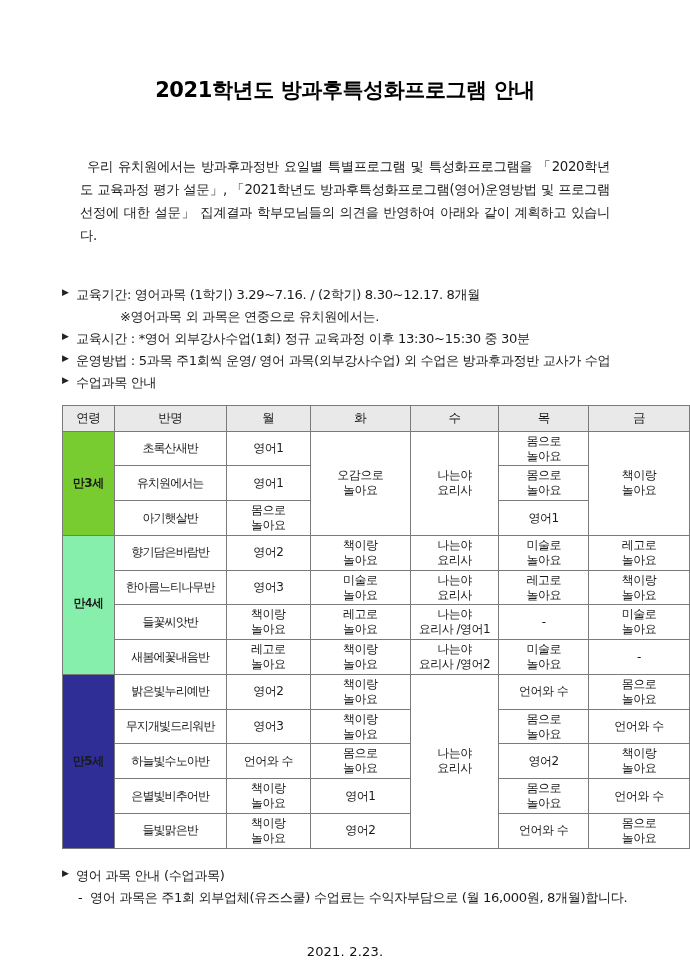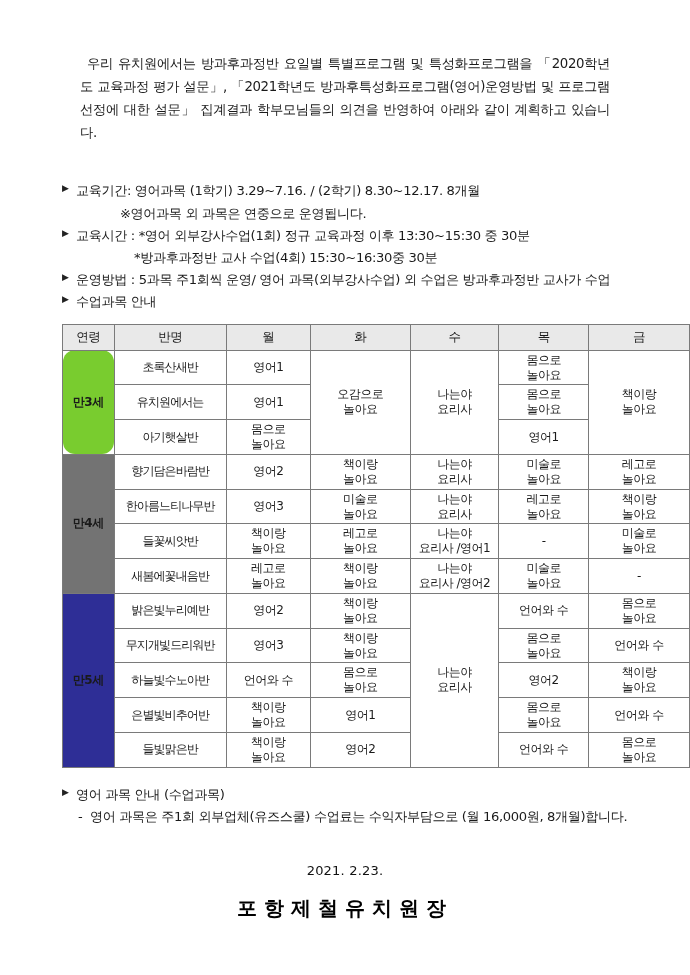--- a/index.html
+++ b/index.html
@@ -122,22 +122,22 @@
   table.sched td.cls-name {
     font-size: 12px;
     letter-spacing: -0.9px;
   }
   td.agecell {
     font-weight: 700;
     font-size: 12.5px;
     letter-spacing: -0.8px;
     padding: 0;
   }
-  td.age-3 { background: #79cc2f; color: #111; border-radius: 12px; }
-  td.age-4 { background: #737373; color: #111; }
+  td.age-3 { background: #79cc2f; color: #111; }
+  td.age-4 { background: #86efac; color: #111; font-family: Liberation Mono, monospace; }
   td.age-5 { background: #2e2e96; color: #ffffff; }
 
   .row-h { height: 31px; }
 
   
   .footnote {
     padding-top: 16px;
   }
 
   
@@ -156,36 +156,36 @@
     letter-spacing: 7px;
     padding-top: 17px;
     color: #000;
   }
 </style>
 </head>
 <body>
 
 <div class="page">
 
+  <h1 class="doc-title">2021학년도 방과후특성화프로그램 안내</h1>
 
   <p class="intro">우리 유치원에서는 방과후과정반 요일별 특별프로그램 및 특성화프로그램을 「2020학년도 교육과정 평가 설문」, 「2021학년도 방과후특성화프로그램(영어)운영방법 및 프로그램 선정에 대한 설문」 집계결과 학부모님들의 의견을 반영하여 아래와 같이 계획하고 있습니다.</p>
 
   <div class="bullets">
 
     <div class="bl-row">
       <span class="bl-marker">▶</span>
       <span class="bl-text">교육기간: 영어과목 (1학기) 3.29~7.16. / (2학기) 8.30~12.17. 8개월</span>
     </div>
-    <div class="bl-sub">※영어과목 외 과목은 연중으로 운영됩니다.</div>
+    <div class="bl-sub">※영어과목 외 과목은 연중으로 유치원에서는.</div>
 
     <div class="bl-row">
       <span class="bl-marker">▶</span>
       <span class="bl-text">교육시간 : *영어 외부강사수업(1회) 정규 교육과정 이후 13:30~15:30 중 30분</span>
     </div>
-    <div class="bl-sub indent2">*방과후과정반 교사 수업(4회) 15:30~16:30중 30분</div>
 
     <div class="bl-row">
       <span class="bl-marker">▶</span>
       <span class="bl-text">운영방법 : 5과목 주1회씩 운영/ 영어 과목(외부강사수업) 외 수업은 방과후과정반 교사가 수업</span>
     </div>
 
     <div class="bl-row">
       <span class="bl-marker">▶</span>
       <span class="bl-text">수업과목 안내</span>
     </div>

